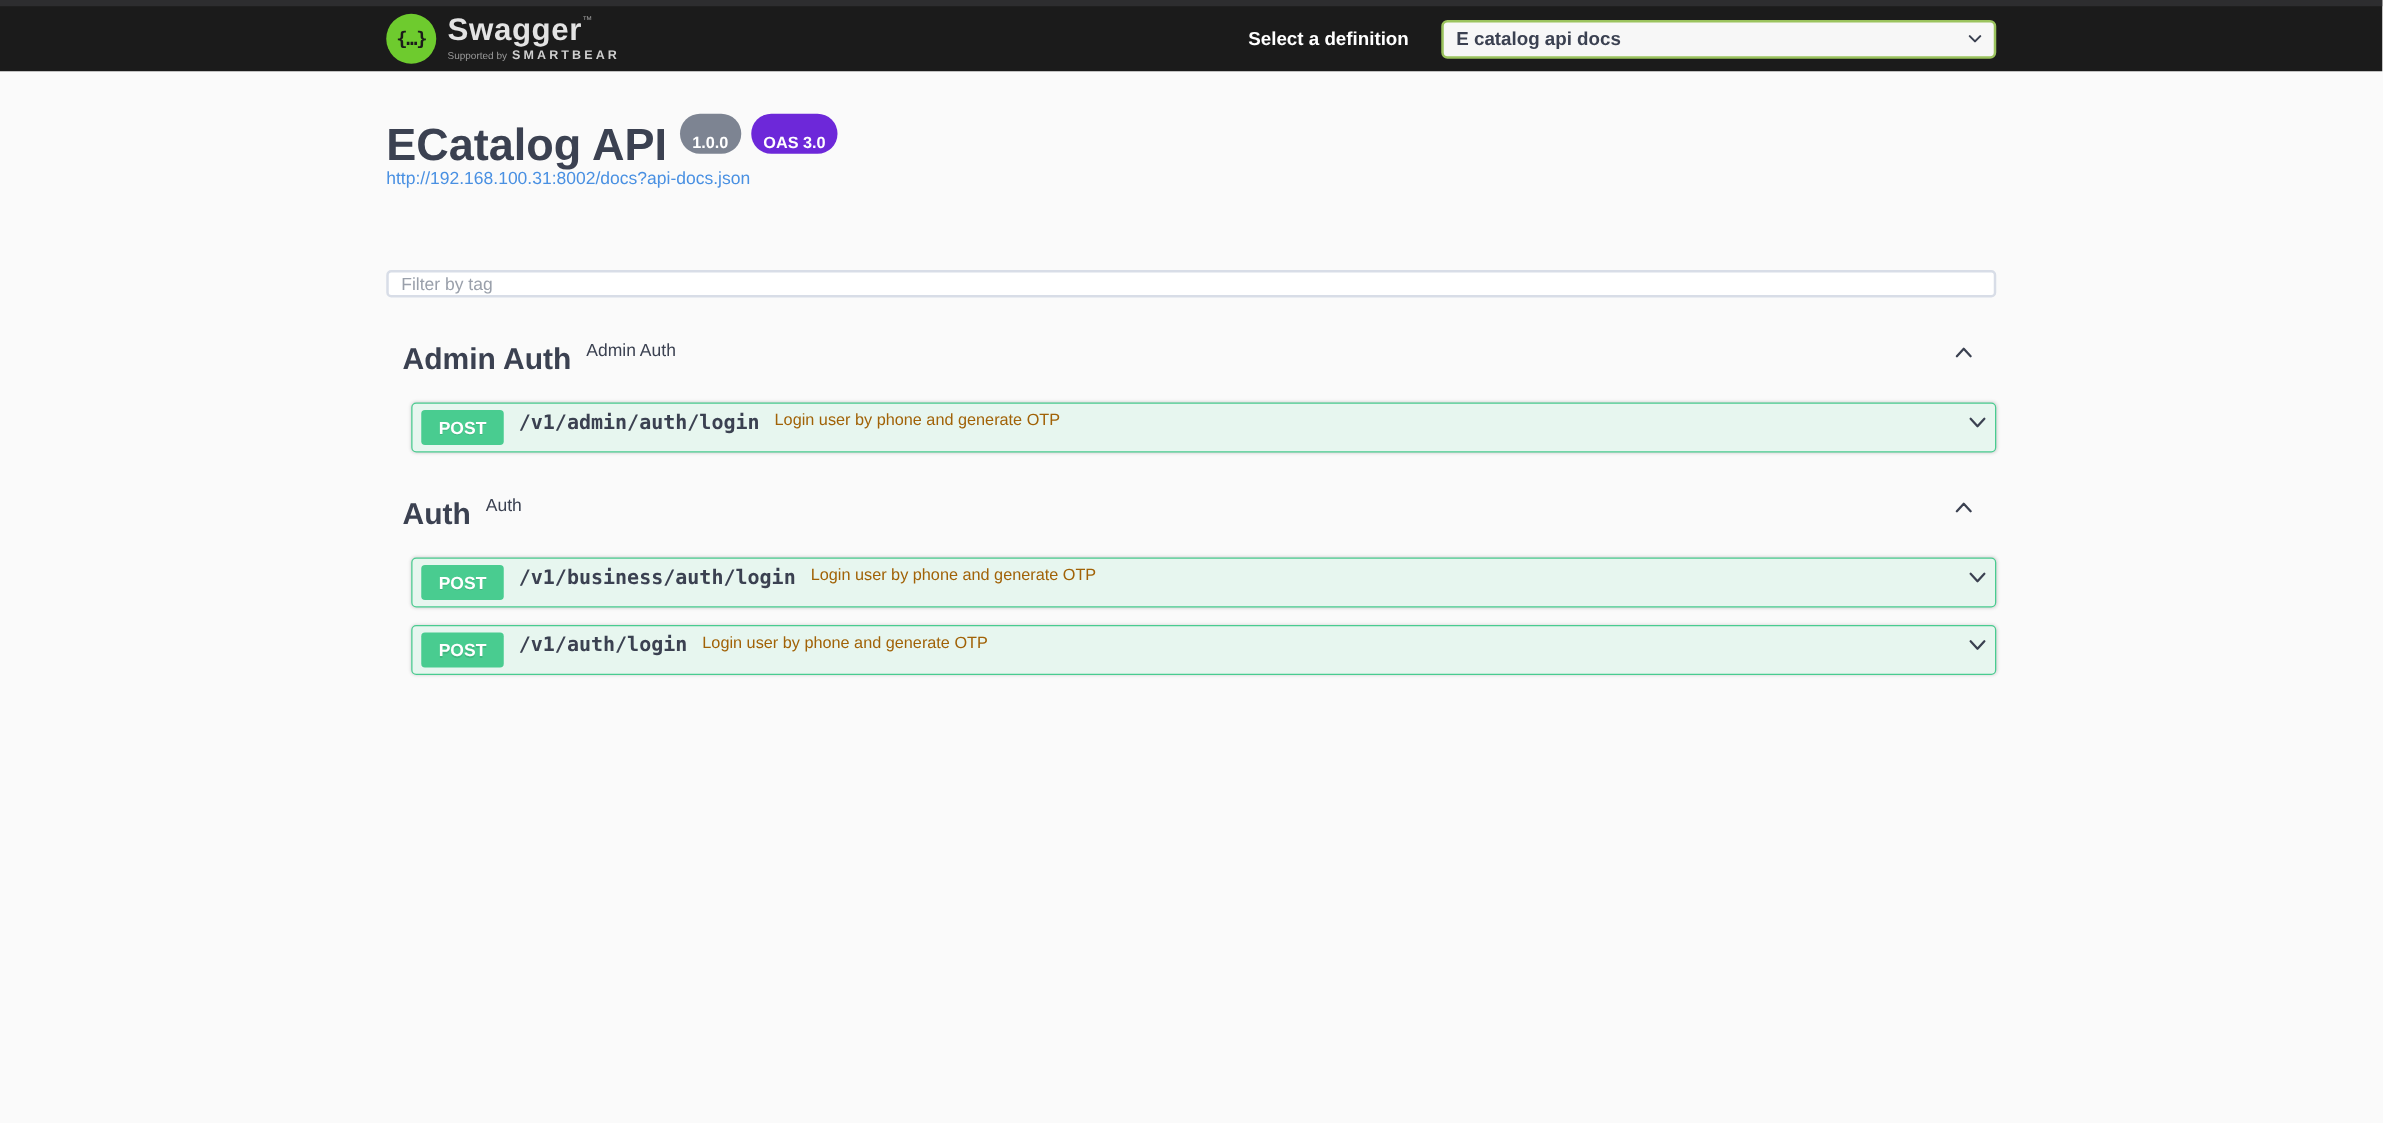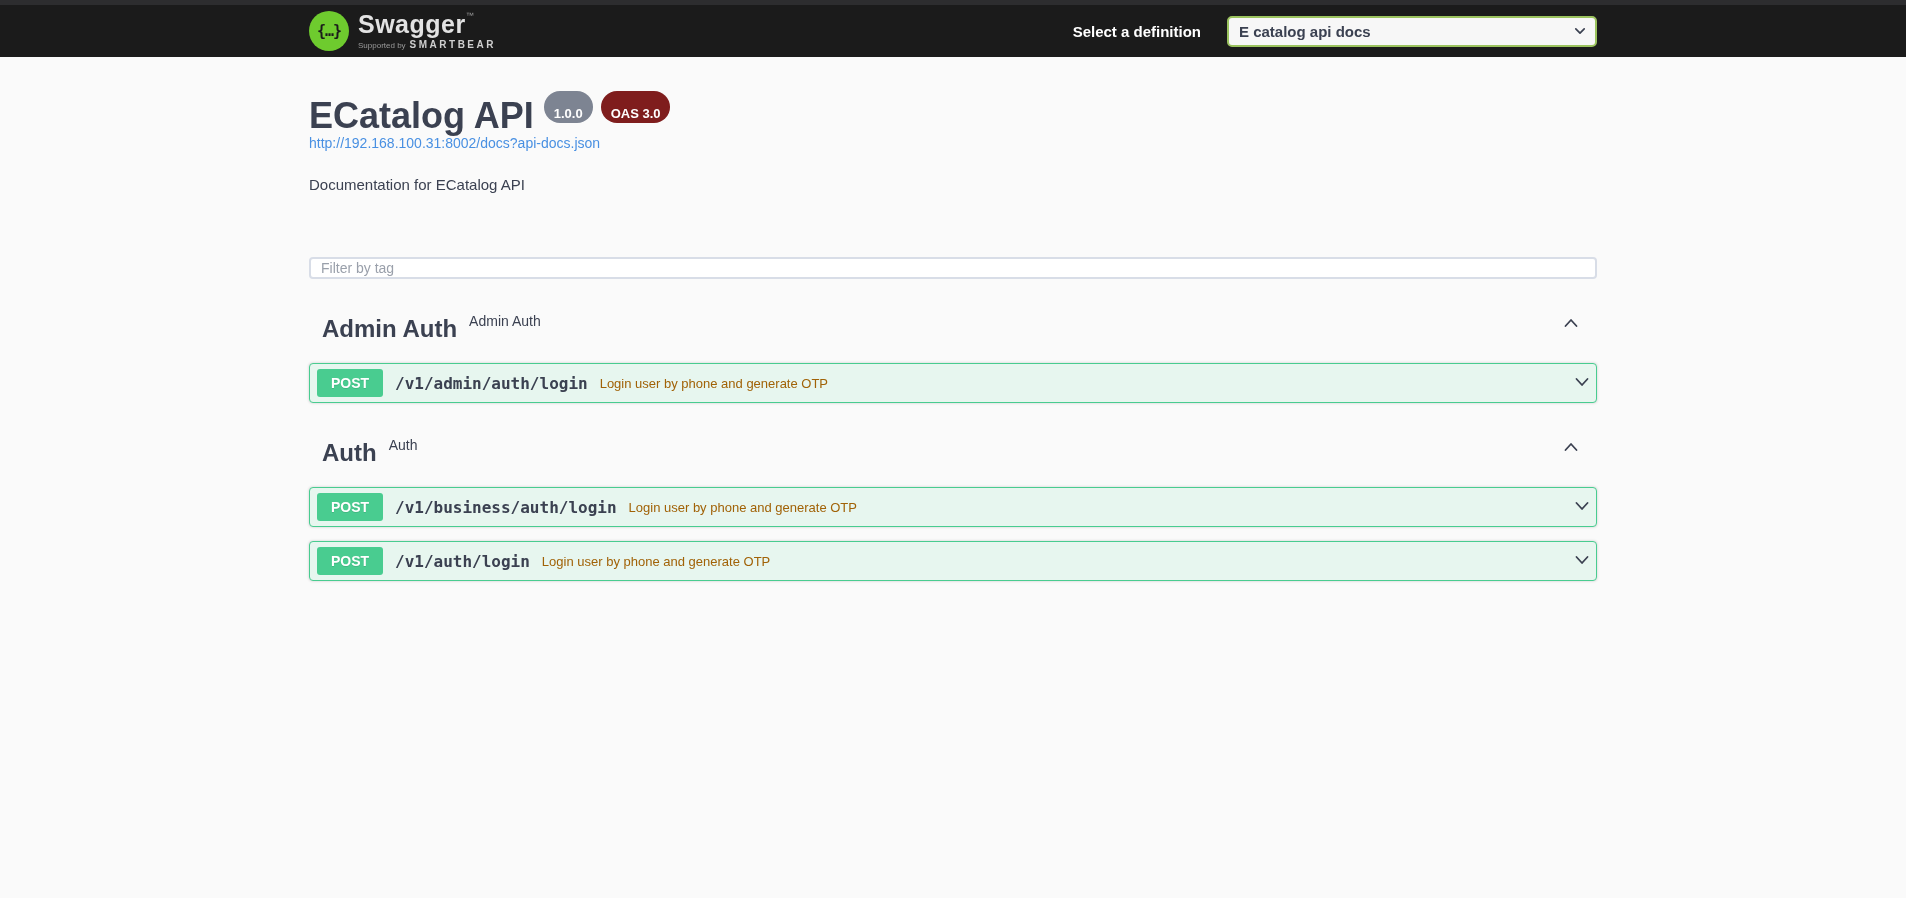--- a/index.html
+++ b/index.html
@@ -62,21 +62,21 @@
   .logo-tagline { margin-top: 3px; display: flex; align-items: baseline; gap: 4px; }
   .logo-tagline-prefix { font-size: 8px; color: #9a9a9a; }
   .logo-tagline-brand { font-size: 10px; font-weight: bold; color: #cfcfcf; letter-spacing: 2.5px; }
 
   .definition-group { display: flex; align-items: center; gap: 26px; }
   .definition-label { color: #ffffff; font-weight: bold; font-size: 15px; }
   .select-wrap { position: relative; }
   .definition-select {
     appearance: none;
     -webkit-appearance: none;
-    width: 370px;
+    width: 444px;
     height: 31px;
     padding: 4px 34px 4px 10px;
     background: #f7f7f7;
     border: 2px solid #9bc35e;
     border-radius: 5px;
     font-family: "Liberation Sans", sans-serif;
     font-size: 15px;
     font-weight: bold;
     color: #3b4151;
     cursor: pointer;
@@ -105,21 +105,21 @@
     padding: 16px 10px 3px;
     font-size: 13px;
     font-weight: bold;
     color: #ffffff;
     vertical-align: top;
     position: relative;
     top: -7px;
     line-height: 1;
   }
   .badge-version { background: #7d8492; margin-left: 10px; }
-  .badge-oas { background: #7f1d1d; margin-left: 8px; }
+  .badge-oas { background: #6d28d9; margin-left: 8px; }
   .spec-link {
     display: inline-block;
     font-size: 14px;
     color: #4990e2;
     text-decoration: none;
     cursor: pointer;
   }
   .info-description { margin-top: 24px; font-size: 15px; color: #3b4151; }
 
   
@@ -156,28 +156,29 @@
   .opblock-tag .tag-desc {
     margin-left: 12px;
     font-size: 14px;
     font-weight: 400;
     color: #3b4151;
   }
   .tag-arrow { margin-left: auto; display: flex; align-items: center; background: none; border: none; padding: 0; cursor: pointer; }
 
   .opblock {
     display: flex;
-    align-items: center;
+    align-items: flex-start;
     background: #e7f6ef;
     border: 1px solid #49cc90;
     border-radius: 4px;
     box-shadow: 0 0 3px rgba(0,0,0,.19);
     margin-bottom: 14px;
     padding: 5px 4px 5px 7px;
     cursor: pointer;
+    margin-left: 20px;
   }
   .opblock-method {
     min-width: 66px;
     text-align: center;
     padding: 6px 0;
     border-radius: 3px;
     background: #49cc90;
     color: #ffffff;
     font-size: 14px;
     font-weight: bold;
@@ -228,21 +229,20 @@
     </div>
   </div>
 </header>
 
 <main class="main">
   <div class="wrapper">
 
     <section>
       <h2 class="info-title"><span>ECatalog API</span><span class="badge badge-version">1.0.0</span><span class="badge badge-oas">OAS 3.0</span></h2>
       <a class="spec-link">http://192.168.100.31:8002/docs?api-docs.json</a>
-      <div class="info-description">Documentation for ECatalog API</div>
     </section>
 
     <section class="filter-section">
       <input class="filter-input" type="text" placeholder="Filter by tag" style="">
     </section>
 
     <section>
       <div class="opblock-tag">
         <h3>Admin Auth</h3>
         <span class="tag-desc">Admin Auth</span>

